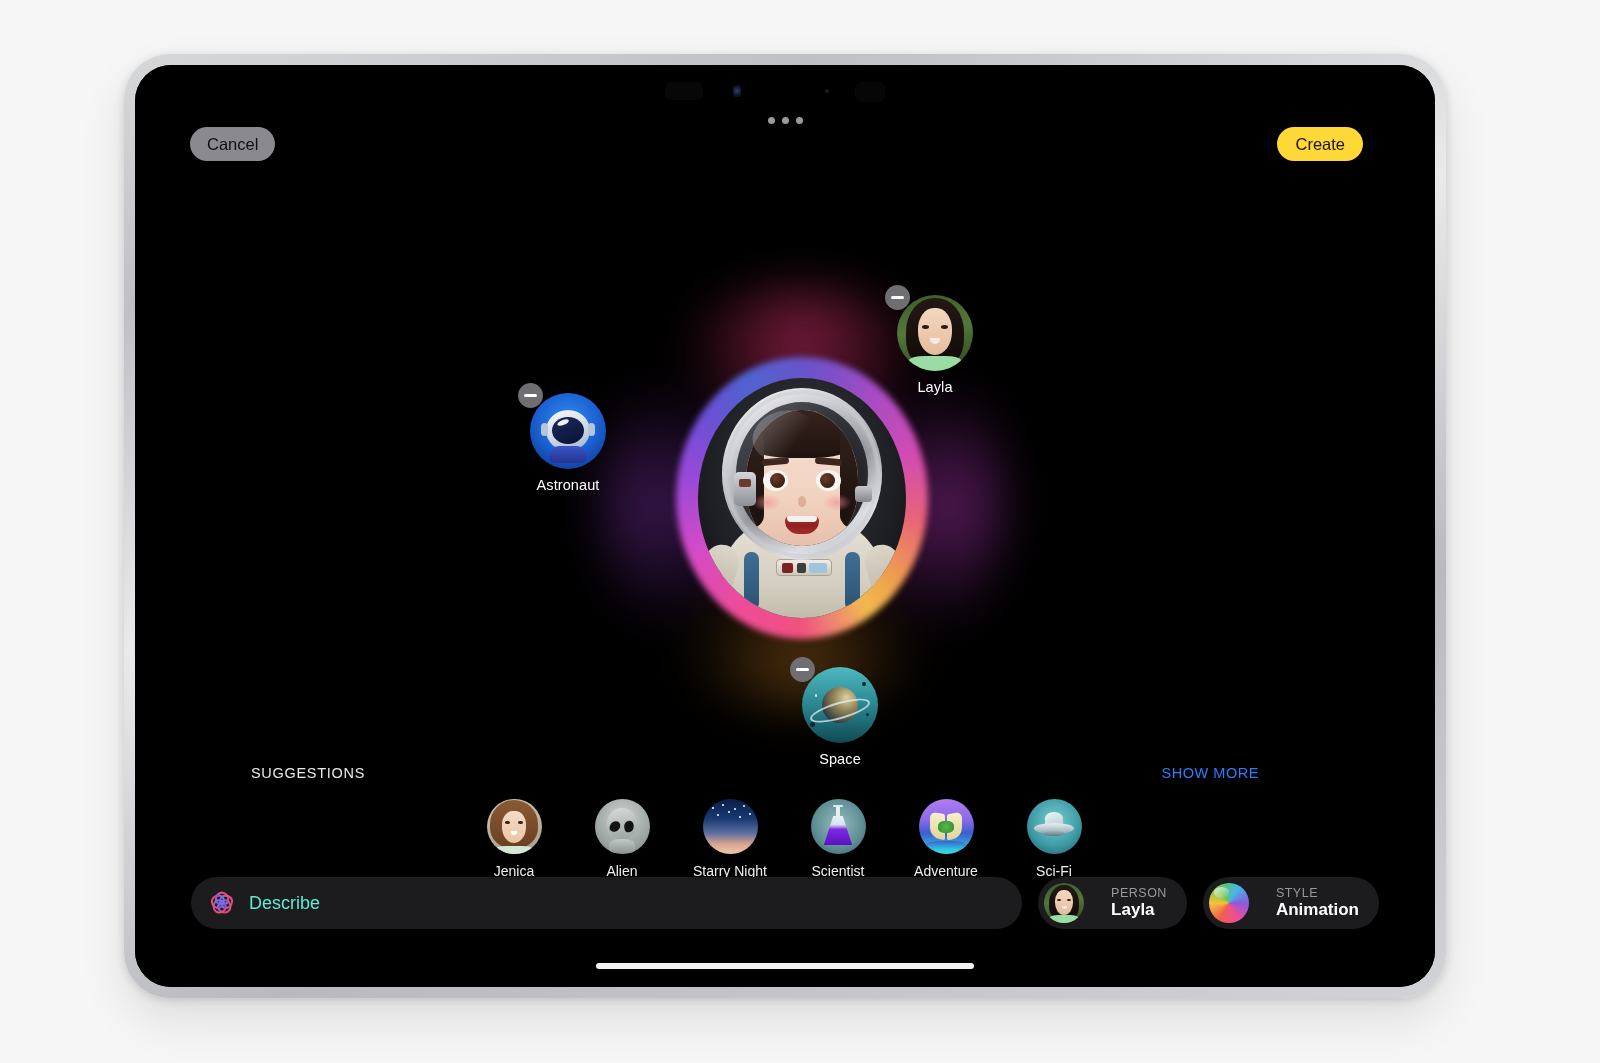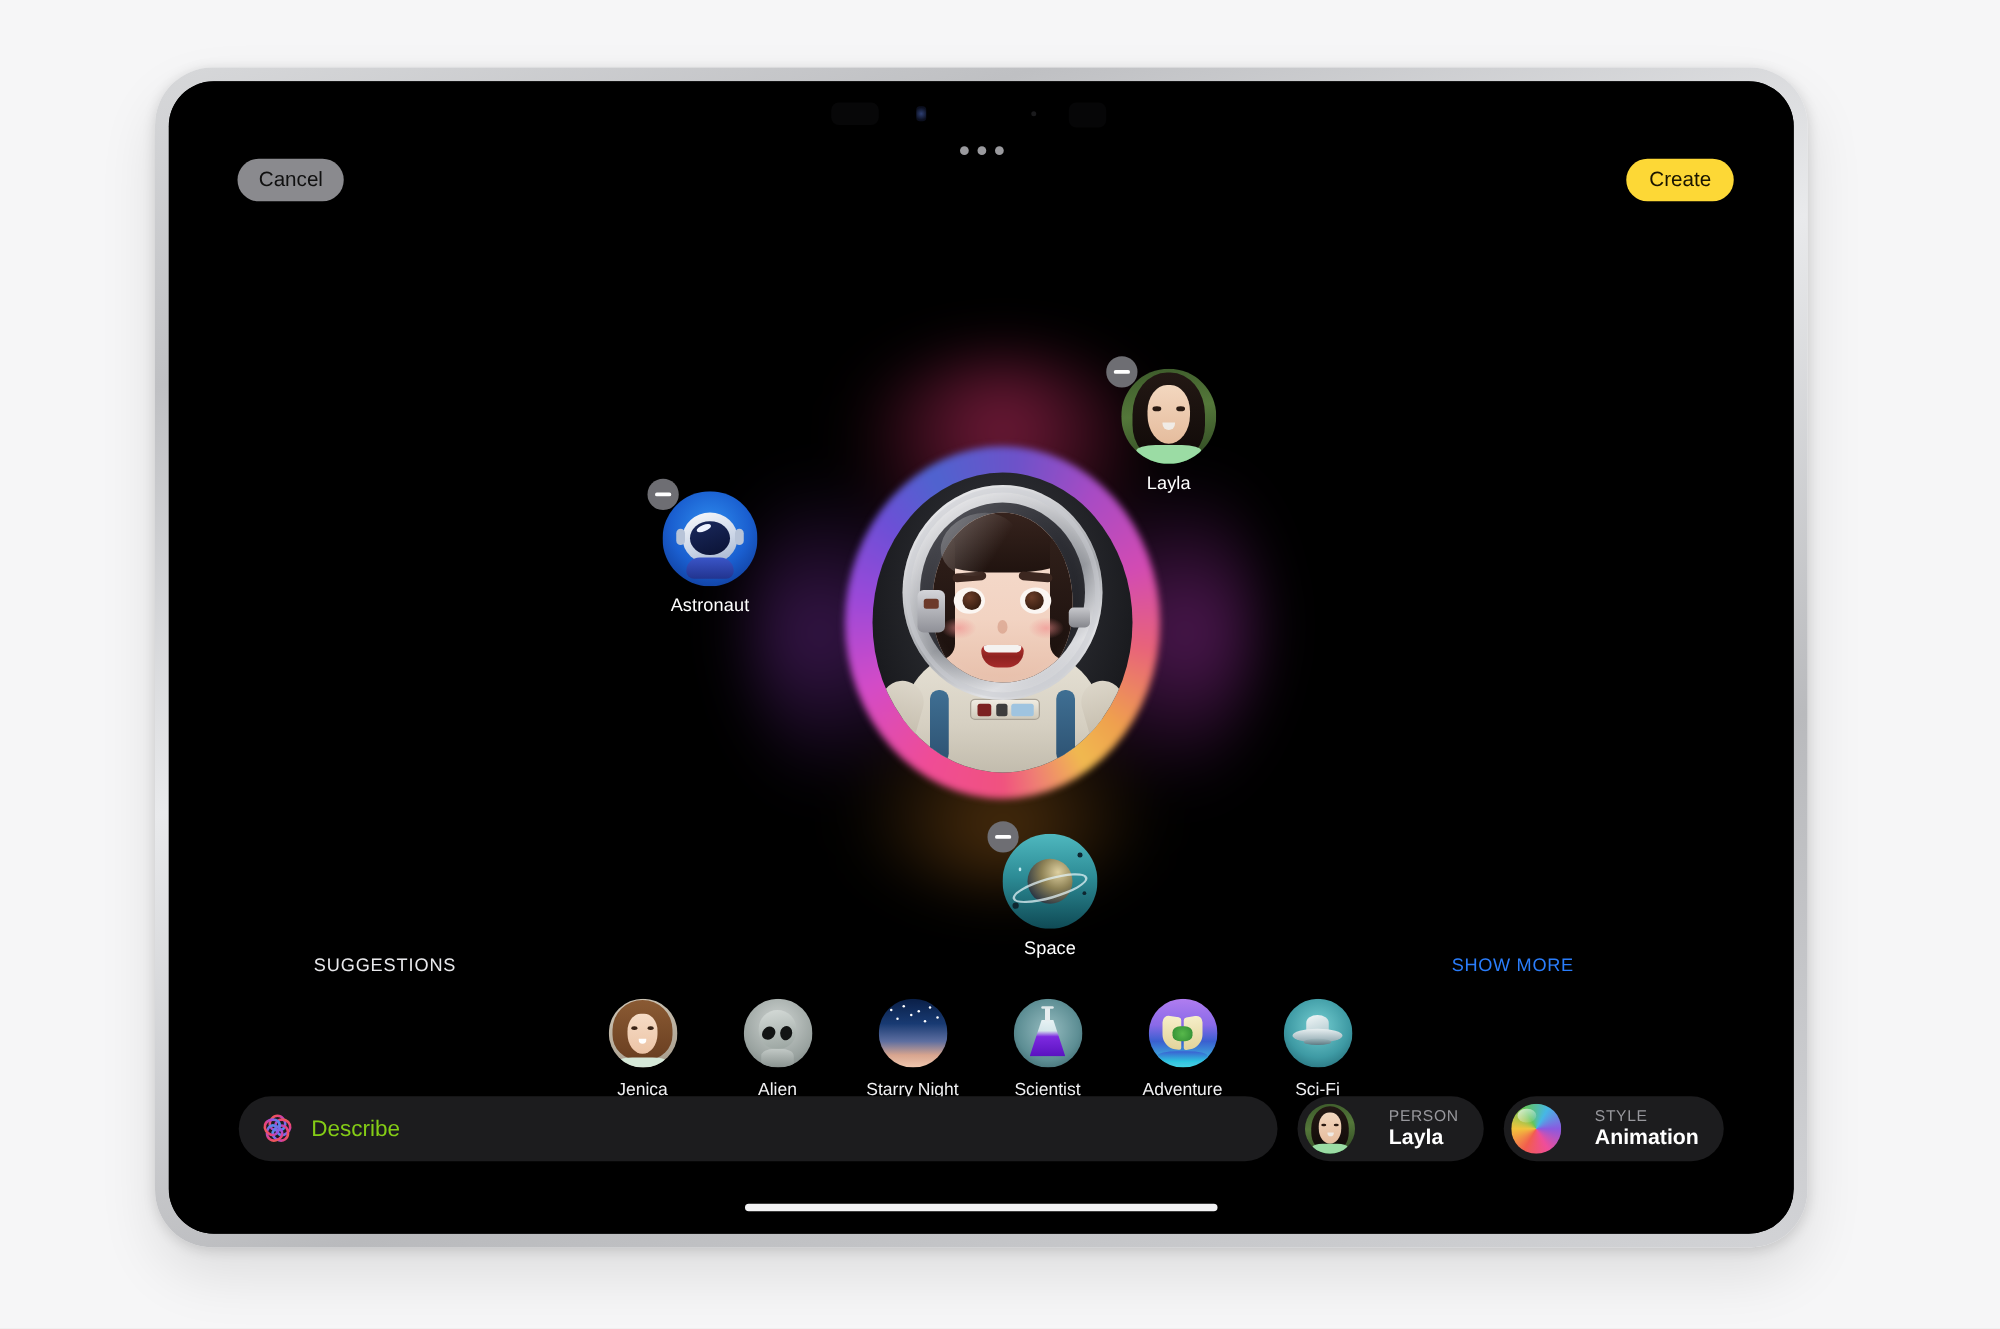--- a/index.html
+++ b/index.html
@@ -59,21 +59,21 @@
   
   .cancel-btn {
     position: absolute; left: 55px; top: 62px;
     height: 34px; padding: 0 17px;
     display: flex; align-items: center; justify-content: center;
     background: #8a8a8e; color: #101010;
     font-size: 16.5px; font-weight: 400;
     border-radius: 17px; cursor: pointer;
   }
   .create-btn {
-    position: absolute; right: 48px; top: 62px;
+    position: absolute; right: 72px; top: 62px;
     height: 34px; padding: 0 18px;
     display: flex; align-items: center; justify-content: center;
     background: #FDD836; color: #1a1500;
     font-size: 16.5px; font-weight: 400;
     border-radius: 17px; cursor: pointer;
   }
 
   
   .canvas { position: absolute; left: 0; right: 0; top: 80px; height: 620px; }
 
@@ -336,21 +336,21 @@
   
   .bottombar {
     position: absolute; left: 0; right: 0; bottom: 58px;
     display: flex; align-items: center; gap: 16px; padding: 0 56px;
   }
   .describe-field {
     flex: 1; height: 52px; border-radius: 26px; background: #1c1c1e;
     display: flex; align-items: center; gap: 14px; padding: 0 18px; cursor: text;
   }
   .ai-icon { width: 26px; height: 26px; flex: none; }
-  .describe-ph { color: #84cc16; font-size: 18px; }
+  .describe-ph { color: #5eead4; font-size: 18px; }
   .ctx-chip {
     height: 52px; border-radius: 26px; background: #1c1c1e;
     display: flex; align-items: center; gap: 27px; padding: 0 20px 0 6px; cursor: pointer;
   }
   .ctx-avatar { width: 40px; height: 40px; border-radius: 50%; overflow: hidden; position: relative; flex: none; }
   .ctx-text { display: flex; flex-direction: column; justify-content: center; line-height: 1.12; }
   .ctx-kicker { color: #98989d; font-size: 12.5px; letter-spacing: .5px; }
   .ctx-value { color: #fff; font-size: 17px; font-weight: bold; }
   .style-ball { position:absolute; inset:0; background: conic-gradient(from 210deg,#f25d4e,#f2c33c,#64c65a,#46b7e6,#8a5ae0,#ef4d9a,#f25d4e); }
   .style-ball::after { content:""; position:absolute; left:14%; top:10%; width:36%; height:28%; border-radius:50%;

